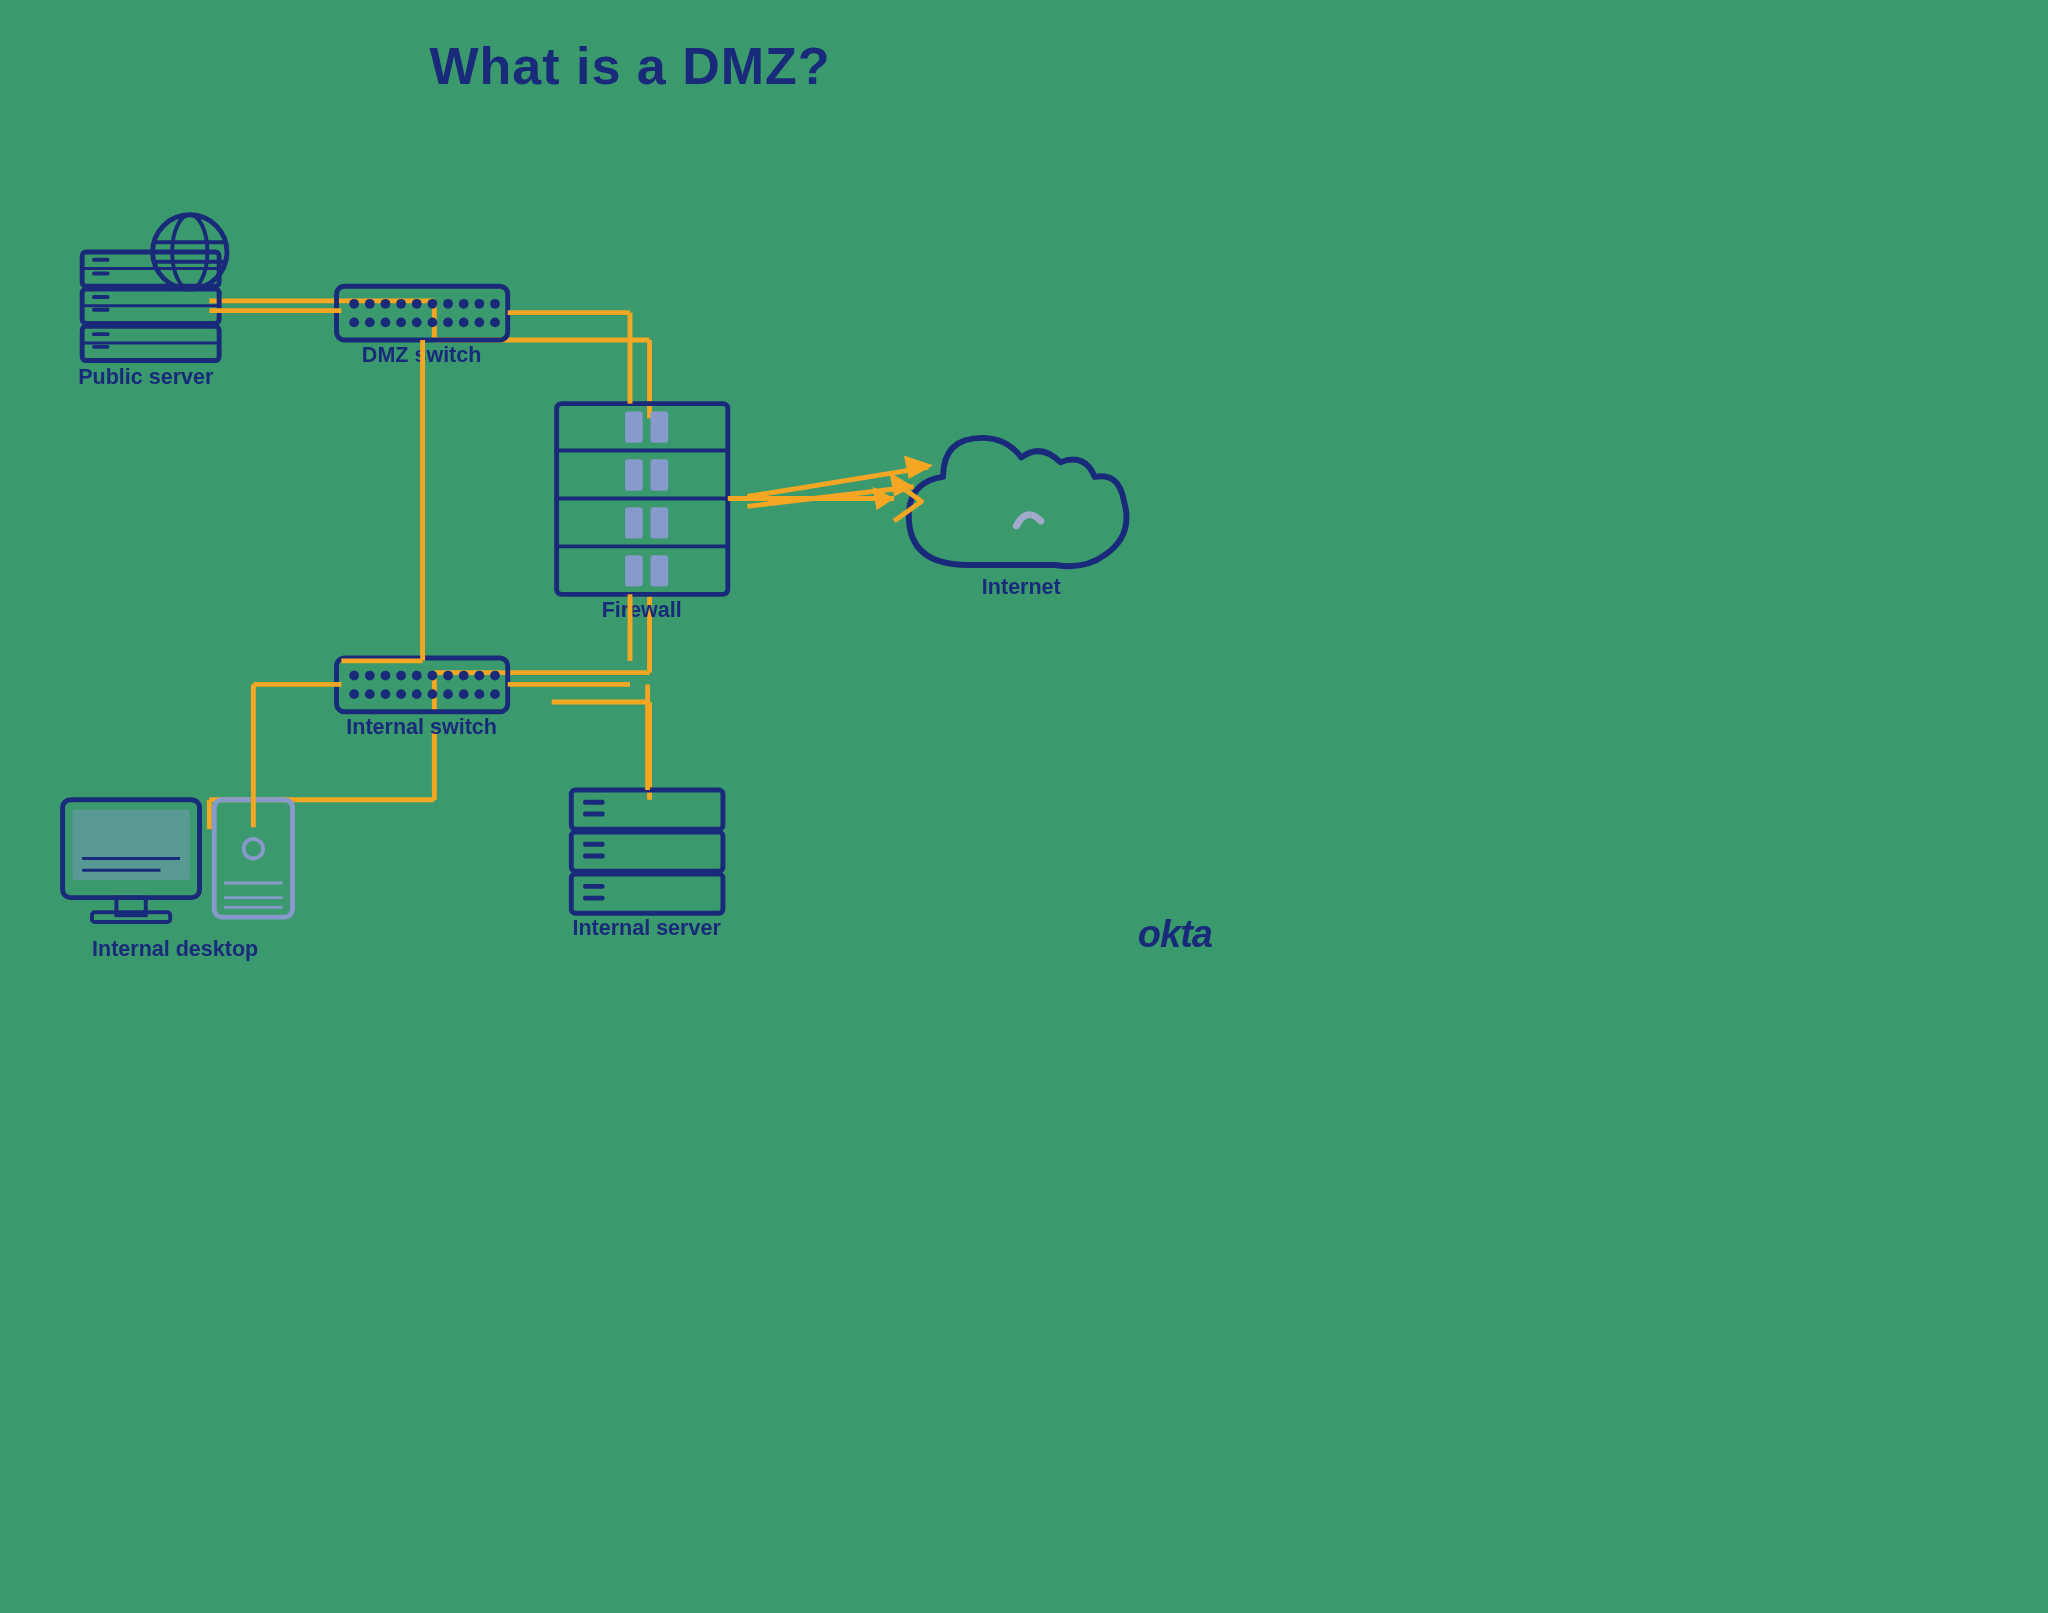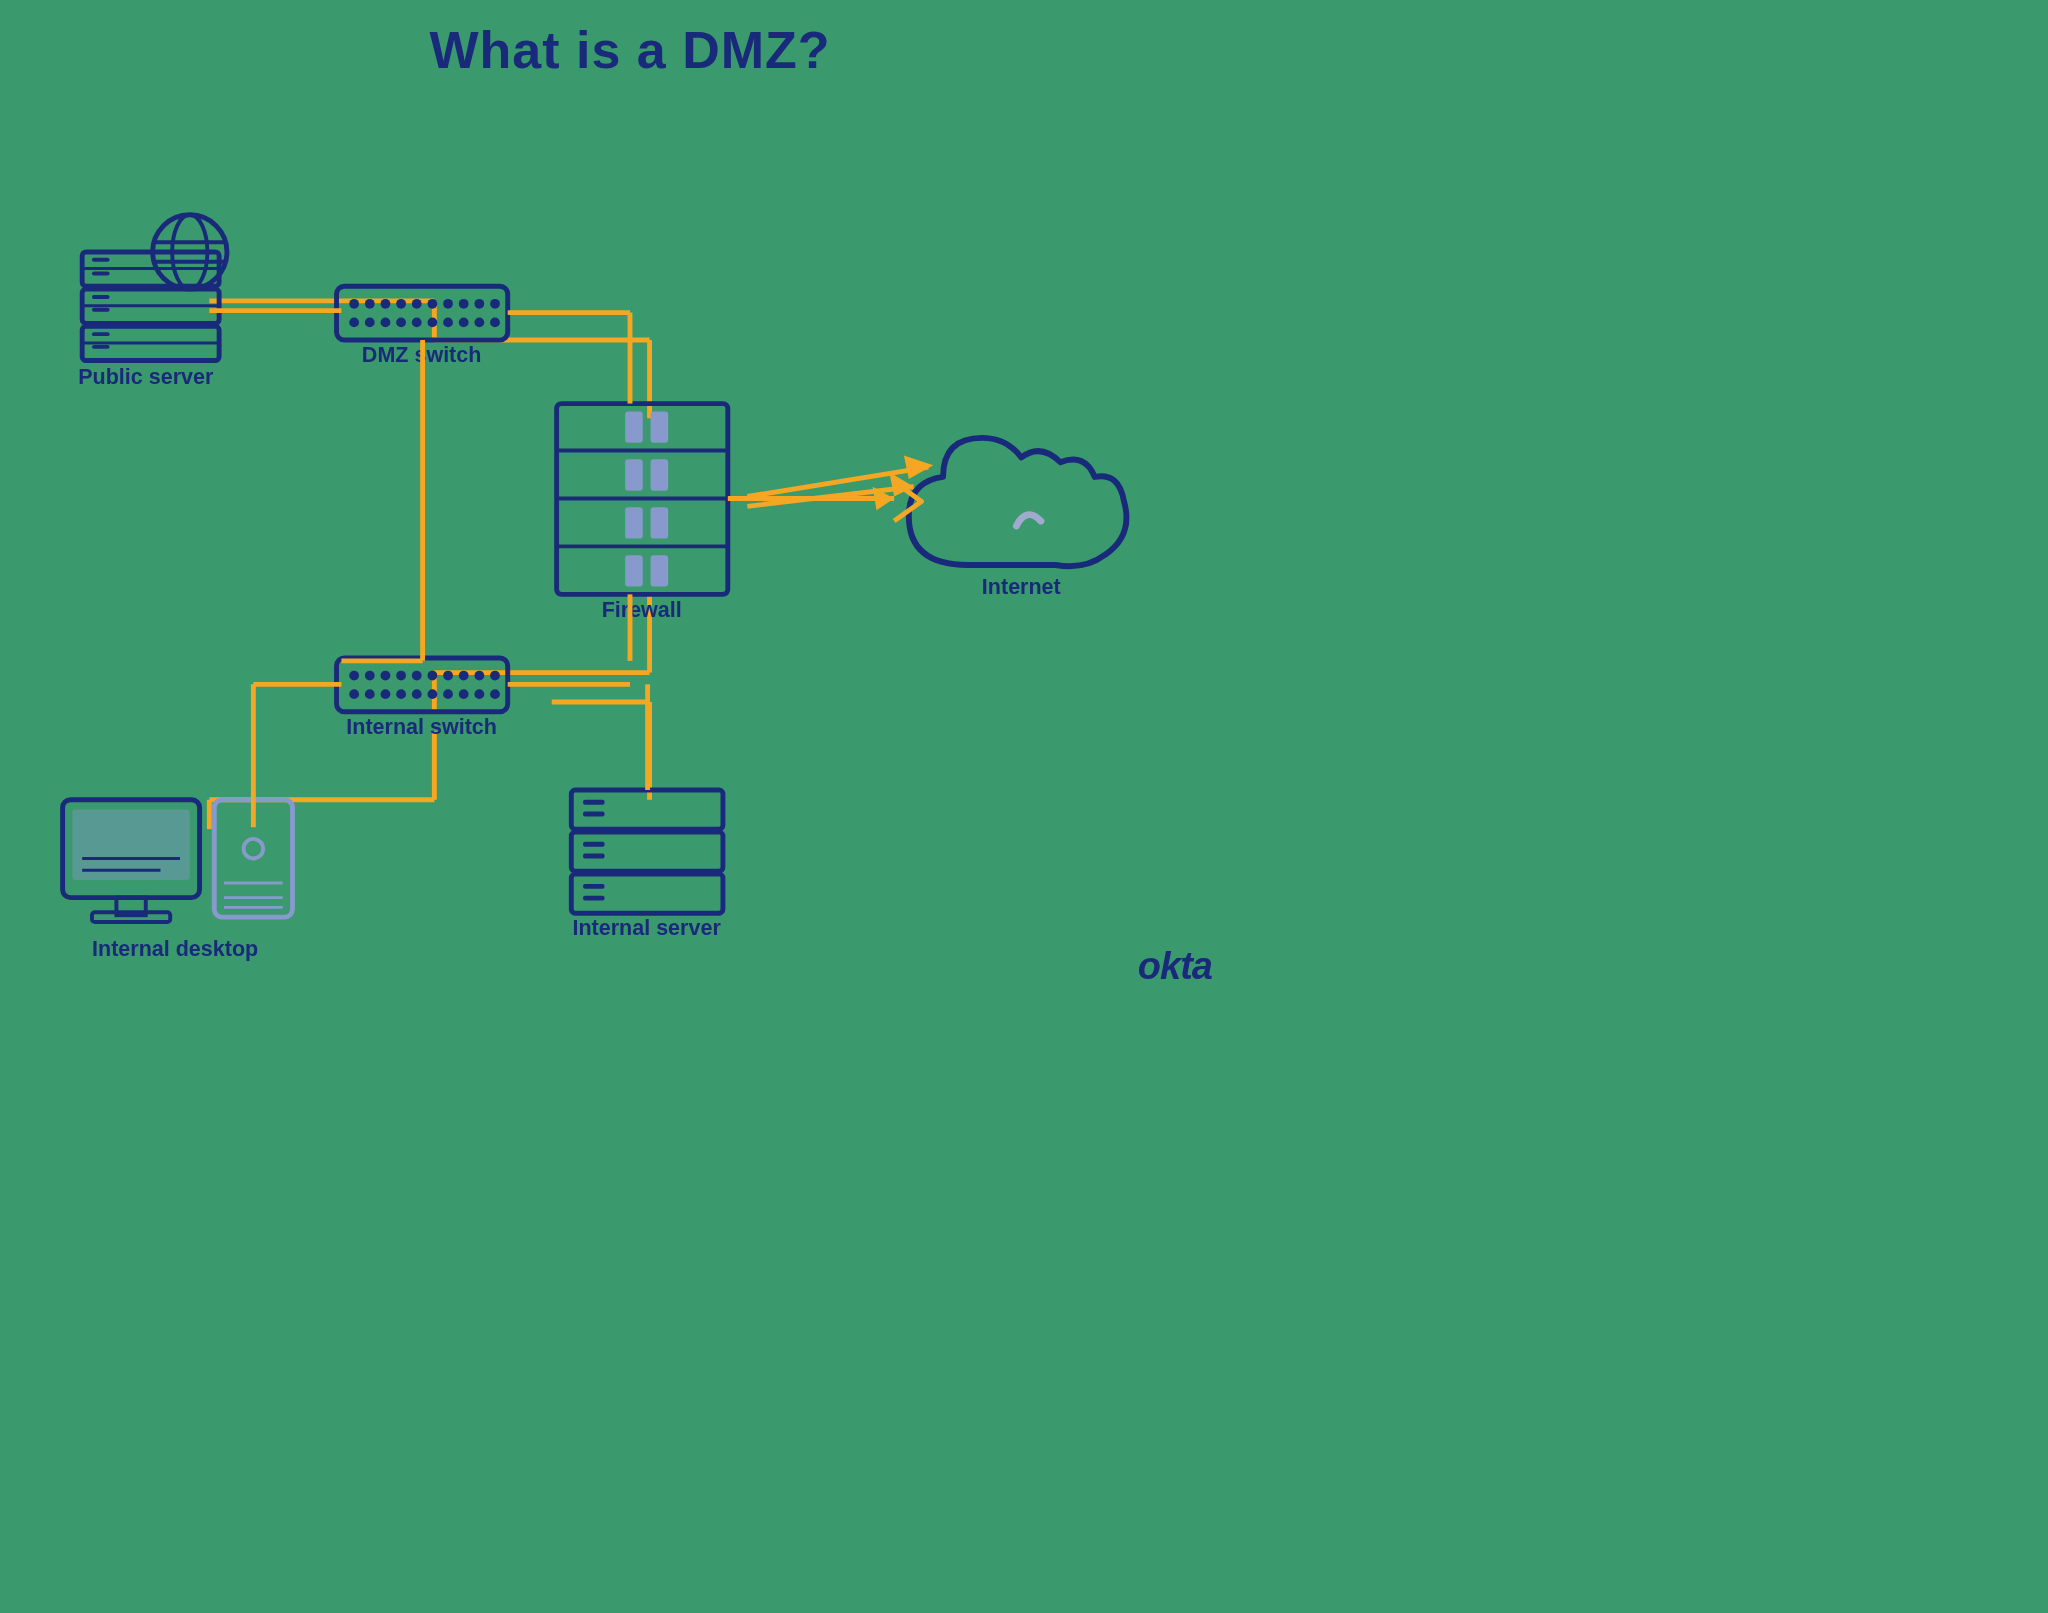--- a/index.html
+++ b/index.html
@@ -7,21 +7,21 @@
       width: 1260px;
       height: 1000px;
       background-color: #3a9a6e;
       font-family: 'Arial', sans-serif;
       position: relative;
       overflow: hidden;
     }
 
     .page-title {
       text-align: center;
-      padding-top: 20px;
+      padding-top: 36px;
       font-size: 52px;
       font-weight: 900;
       color: #1a2a7a;
       letter-spacing: 1px;
     }
 
     .diagram-area {
       position: absolute;
       top: 115px;
       left: 0;
@@ -29,21 +29,21 @@
       height: 900px;
     }
 
     svg.diagram {
       width: 100%;
       height: 100%;
     }
 
     .okta-logo {
       position: absolute;
-      bottom: 12px;
+      bottom: 44px;
       right: 48px;
       font-size: 38px;
       font-weight: 900;
       color: #1a2a7a;
       font-style: italic;
       letter-spacing: -1px;
       margin-left: 32px;
     }
   </style>
 </head>

